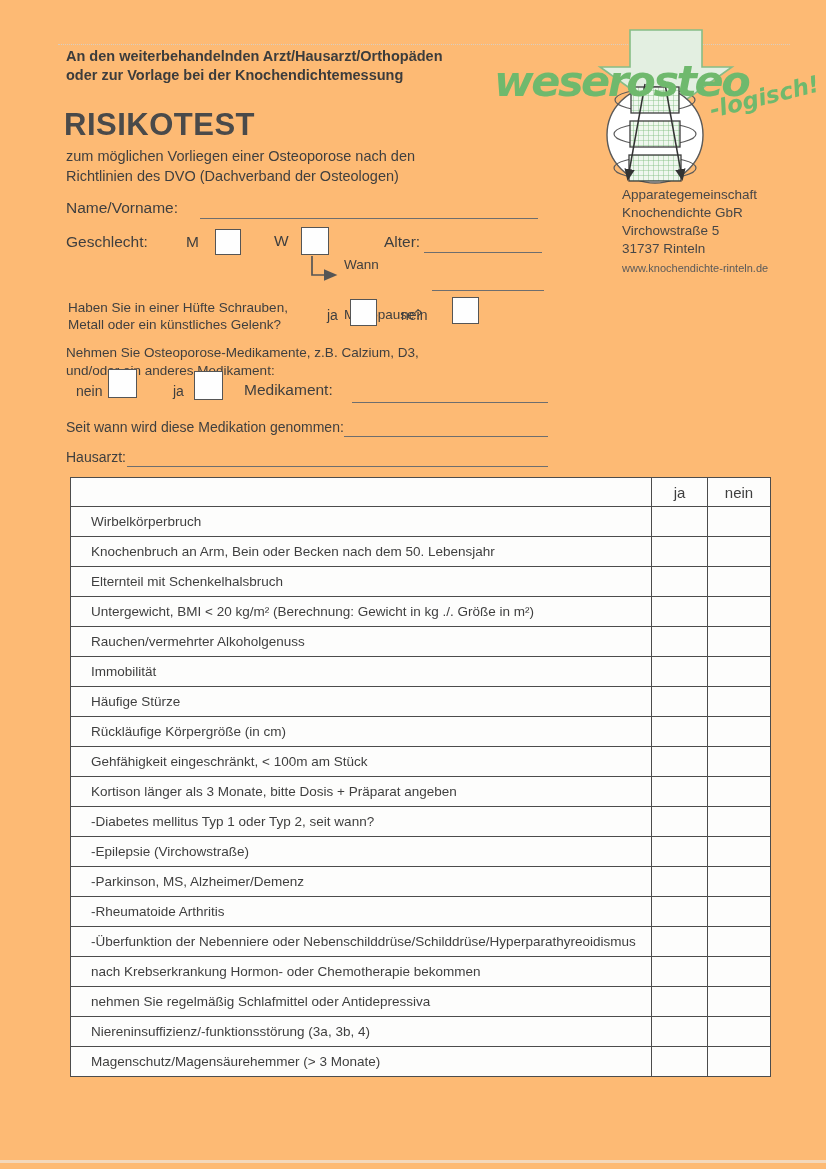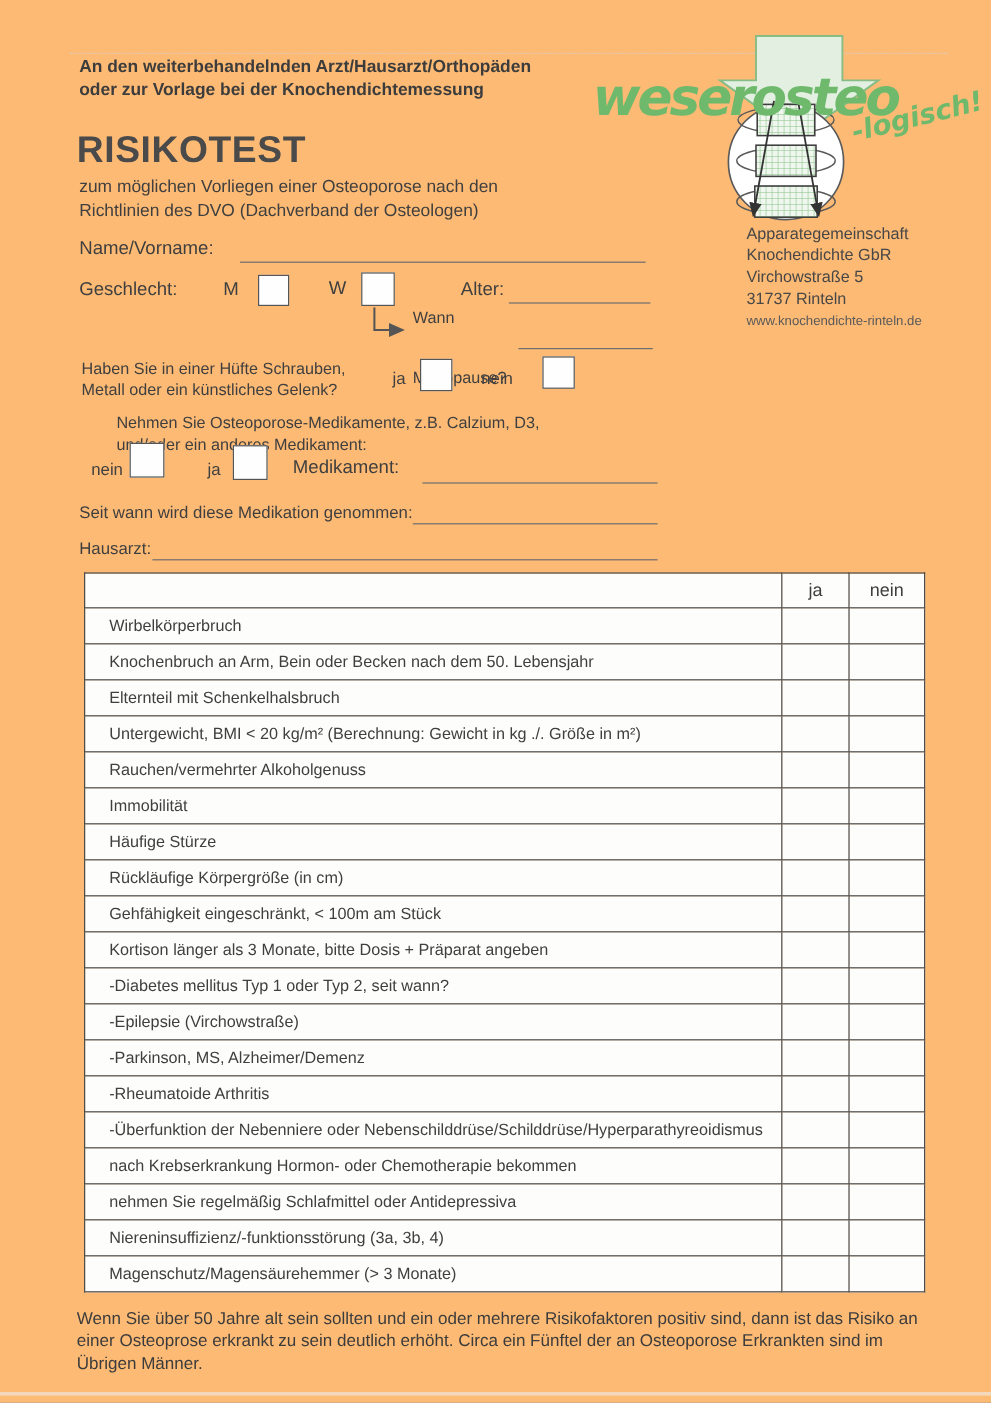--- a/index.html
+++ b/index.html
@@ -138,21 +138,21 @@
 
   <div class="abs lbl13" style="left:68px; top:299px;">
     <div>Haben Sie in einer Hüfte Schrauben,</div>
     <div>Metall oder ein künstliches Gelenk?</div>
   </div>
   <div class="abs lbl14" style="left:327px; top:307px;">ja</div>
   <div class="checkbox" style="left:350px; top:299px; width:27px; height:27px;"></div>
   <div class="abs lbl14" style="left:401px; top:307px;">nein</div>
   <div class="checkbox" style="left:452px; top:297px; width:27px; height:27px;"></div>
 
-  <div class="abs lbl13" style="left:66px; top:344px; line-height:17.5px;margin-left:31px;">
+  <div class="abs lbl13" style="left:66px; top:344px; line-height:17.5px;">
     <div>Nehmen Sie Osteoporose-Medikamente, z.B. Calzium, D3,</div>
     <div>und/oder ein anderes Medikament:</div>
   </div>
   <div class="abs lbl14" style="left:76px; top:383px;">nein</div>
   <div class="checkbox" style="left:108px; top:369px; width:29px; height:29px;"></div>
   <div class="abs lbl14" style="left:173px; top:383px;">ja</div>
   <div class="checkbox" style="left:194px; top:371px; width:29px; height:29px;"></div>
   <div class="abs lbl15" style="left:244px; top:381px;">Medikament:</div>
   <div class="abs underline-field" style="left:352px; top:383px; width:196px; height:20px;"></div>
 
@@ -285,16 +285,15 @@
     </tr>
 
     <tr>
       <td class="q">Magenschutz/Magensäurehemmer (&gt; 3 Monate)</td>
       <td></td>
       <td></td>
     </tr>
   </tbody>
   </table>
 
-  <div id="footer-note" class="abs">Wenn Sie über 50 Jahre alt sein sollten und ein oder mehrere Risikofaktoren positiv sind, dann ist das Risiko an einer Osteoprose erkrankt zu sein deutlich erhöht. Circa ein Fünftel der an Osteoporose Erkrankten sind im Übrigen Männer.</div>
 
   <div class="scan-smudge"></div>
 </div>
 
 </body></html>

